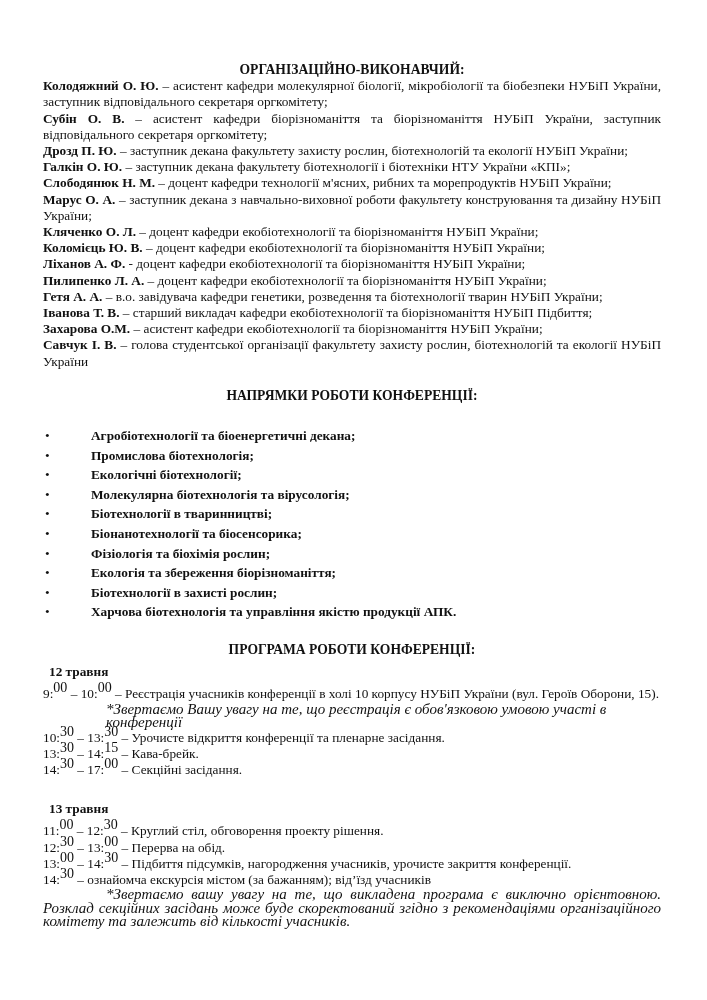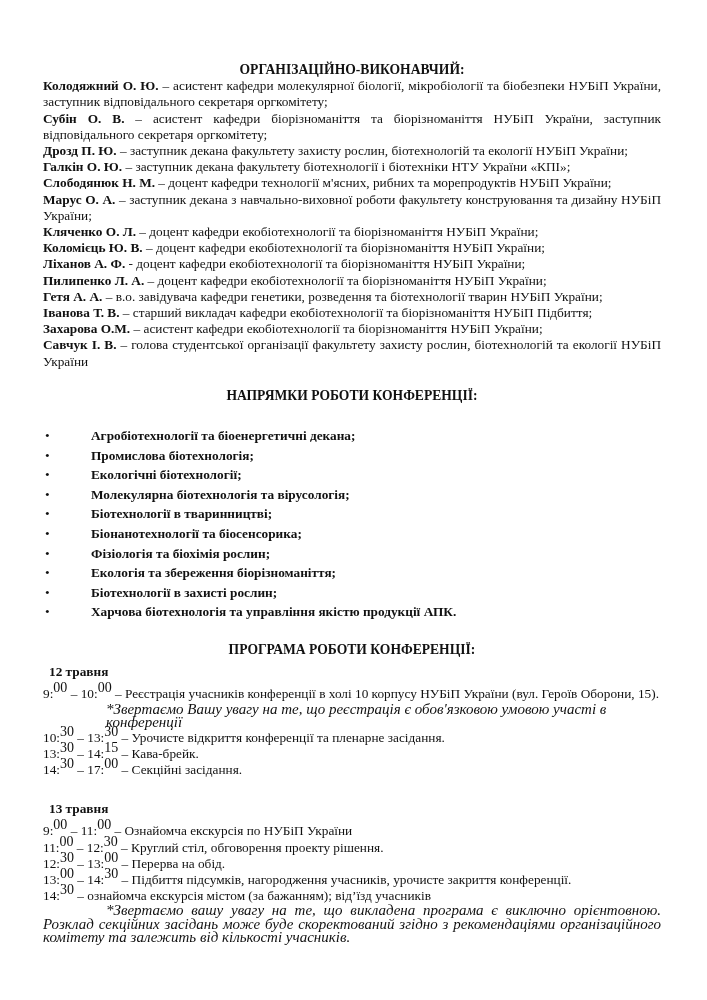--- a/index.html
+++ b/index.html
@@ -72,21 +72,20 @@
     <p class="note c1">*Звертаємо Вашу увагу на те, що реєстрація є обов'язковою умовою участі в конференції</p>
     <p class="row"><span>10:</span><sup>30</sup><span> – </span><span>13:</span><sup>30</sup><span> – Урочисте відкриття конференції та пленарне засідання.</span></p>
     <p class="row"><span>13:</span><sup>30</sup><span> – </span><span>14:</span><sup>15</sup><span> – Кава-брейк.</span></p>
     <p class="row"><span>14:</span><sup>30</sup><span> – </span><span>17:</span><sup>00</sup><span> – Секційні засідання.</span></p>
   </div>
 
   <div class="gap"></div>
 
   <div>
     <p class="day">13 травня</p>
-    <p class="row"><span>9:</span><sup>00</sup><span> – </span><span>11:</span><sup>00</sup><span> – Ознайомча екскурсія по НУБіП України</span></p>
     <p class="row"><span>11:</span><sup>00</sup><span> – </span><span>12:</span><sup>30</sup><span> – Круглий стіл, обговорення проекту рішення.</span></p>
     <p class="row"><span>12:</span><sup>30</sup><span> – </span><span>13:</span><sup>00</sup><span> – Перерва на обід.</span></p>
     <p class="row"><span>13:</span><sup>00</sup><span> – </span><span>14:</span><sup>30</sup><span> – Підбиття підсумків, нагородження учасників, урочисте закриття конференції.</span></p>
     <p class="row"><span>14:</span><sup>30</sup><span> – ознайомча екскурсія містом (за бажанням); від’їзд учасників</span></p>
     <p class="note c2">*Звертаємо вашу увагу на те, що викладена програма є виключно орієнтовною. Розклад секційних засідань може буде скоректований згідно з рекомендаціями організаційного комітету та залежить від кількості учасників.</p>
   </div>
 
 </div>
 
 </body></html>

